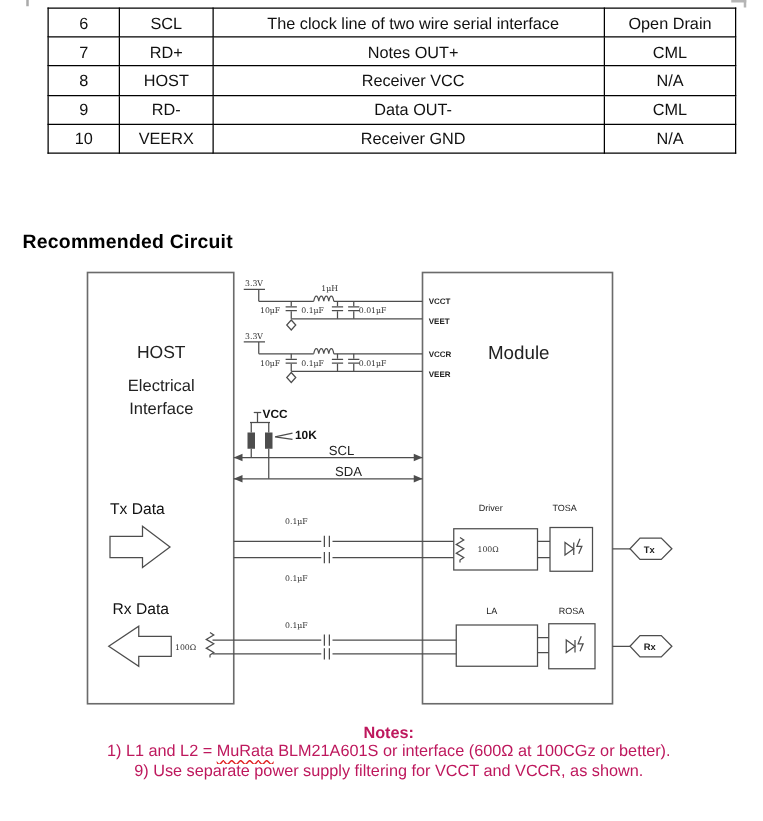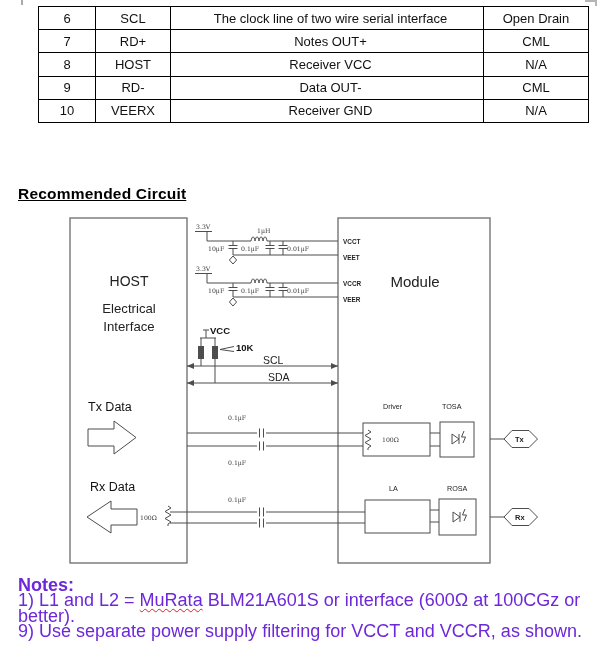--- a/index.html
+++ b/index.html
@@ -18,21 +18,21 @@
   }
   table.pin-table td {
     border:1.5px solid #000; height:22.2px; padding:0;
     font-size:13px; color:#111; text-align:center; vertical-align:middle;
     overflow:hidden; white-space:nowrap;
   }
   table.pin-table td.desc { text-align:center; padding-left:7px; }
 
   .circuit-heading {
     position:absolute; left:18px; top:185px;
-    font-size:15.5px; font-weight:bold; color:#000; letter-spacing:0.2px;text-decoration:underline;
+    font-size:15.5px; font-weight:bold; color:#000; letter-spacing:0.2px;
   }
 
   svg.diagram { position:absolute; left:0; top:0; }
 
   .st   { stroke:#4d4d4d; stroke-width:1; fill:none; }
   .box  { stroke:#6b6b6b; stroke-width:1.3; fill:#ffffff; }
   .fillg{ fill:#4d4d4d; stroke:none; }
 
   .t-host   { font:14px "Liberation Sans",sans-serif; fill:#222; }
   .t-hsub   { font:13.2px "Liberation Sans",sans-serif; fill:#222; }
@@ -40,21 +40,21 @@
   .t-data   { font:12.5px "Liberation Sans",sans-serif; fill:#111; }
   .t-sig    { font:10.5px "Liberation Sans",sans-serif; fill:#222; }
   .t-vcc    { font:600 9.5px "Liberation Sans",sans-serif; fill:#111; }
   .t-box    { font:7.2px "Liberation Sans",sans-serif; fill:#222; }
   .t-pin    { font:600 6.4px "Liberation Sans",sans-serif; fill:#222; }
   .t-val    { font:6.2px "DejaVu Serif",serif; fill:#333; }
   .t-port   { font:700 7.5px "Liberation Sans",sans-serif; fill:#222; }
 
   .notes {
     position:absolute; left:18px; top:578px; width:586px;
-    font-size:18px; color:#6d28d9; line-height:15.3px;
+    font-size:13px; color:#be185d; line-height:15.3px;text-align:center;
   }
   .notes .head { font-weight:bold; }
   .misspell {
     text-decoration:underline wavy #e02020 1px;
     text-underline-offset:2px; text-decoration-skip-ink:none;
   }
 </style>
 </head>
 <body>
 

